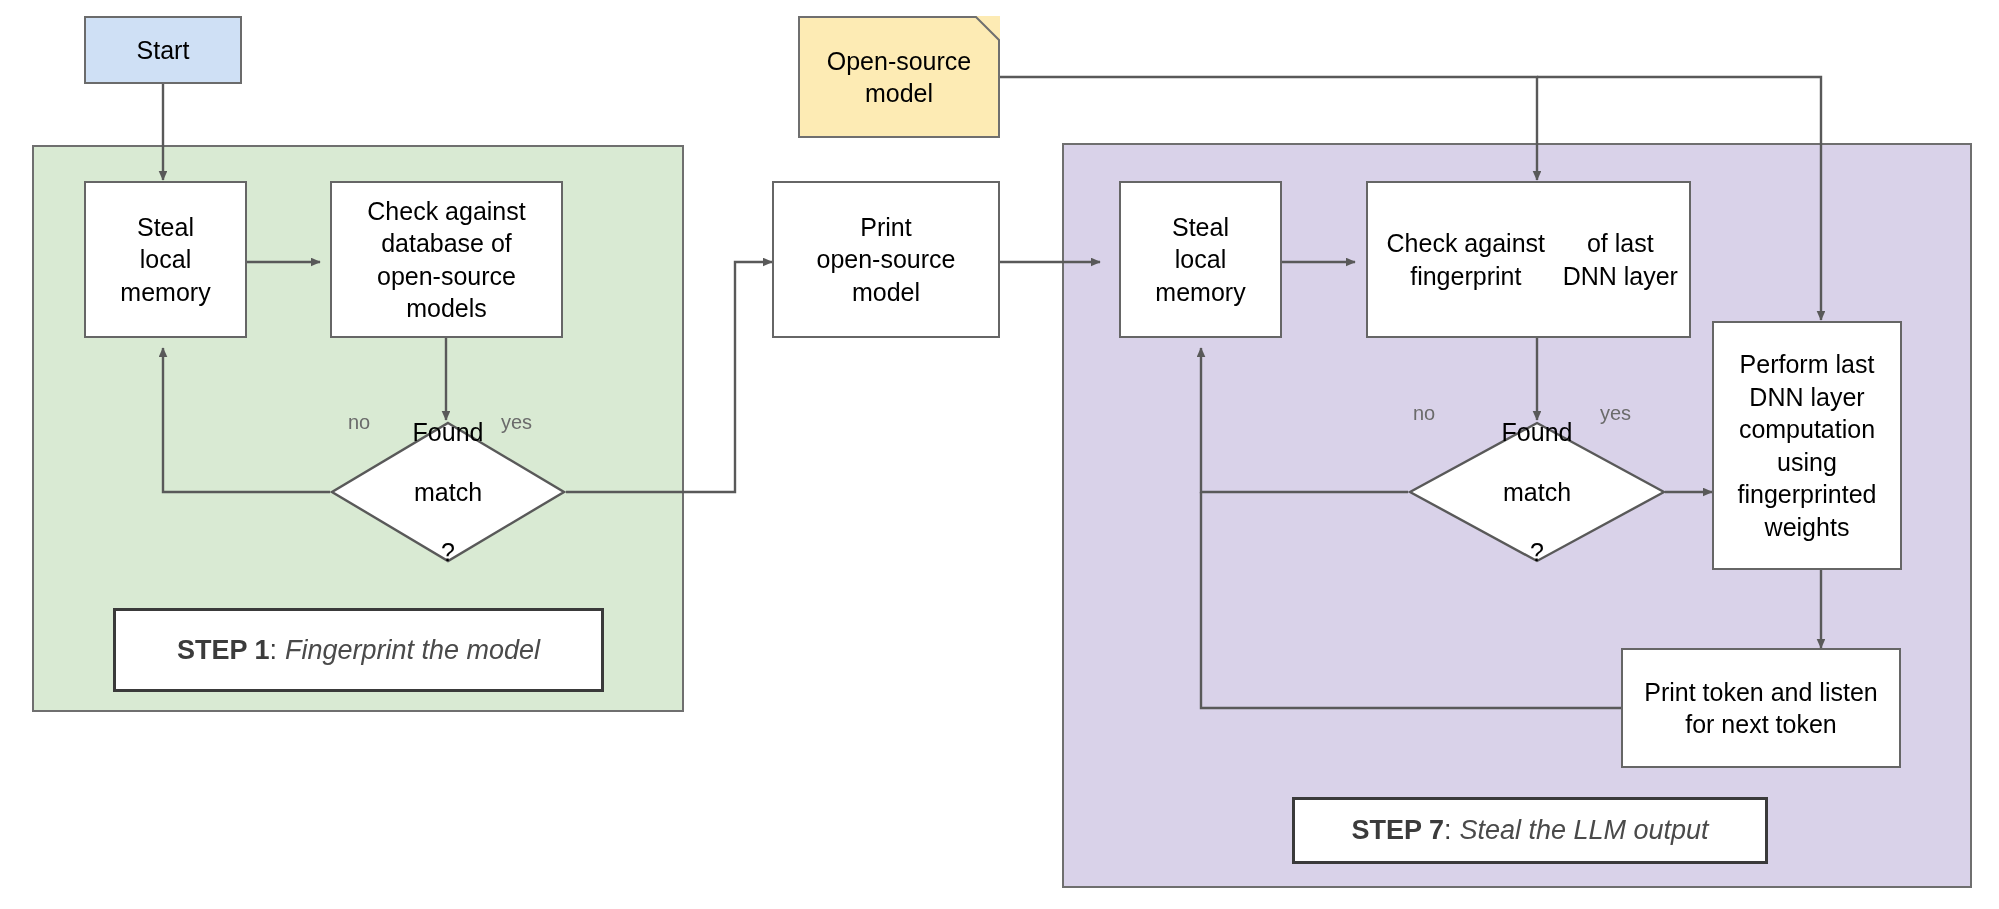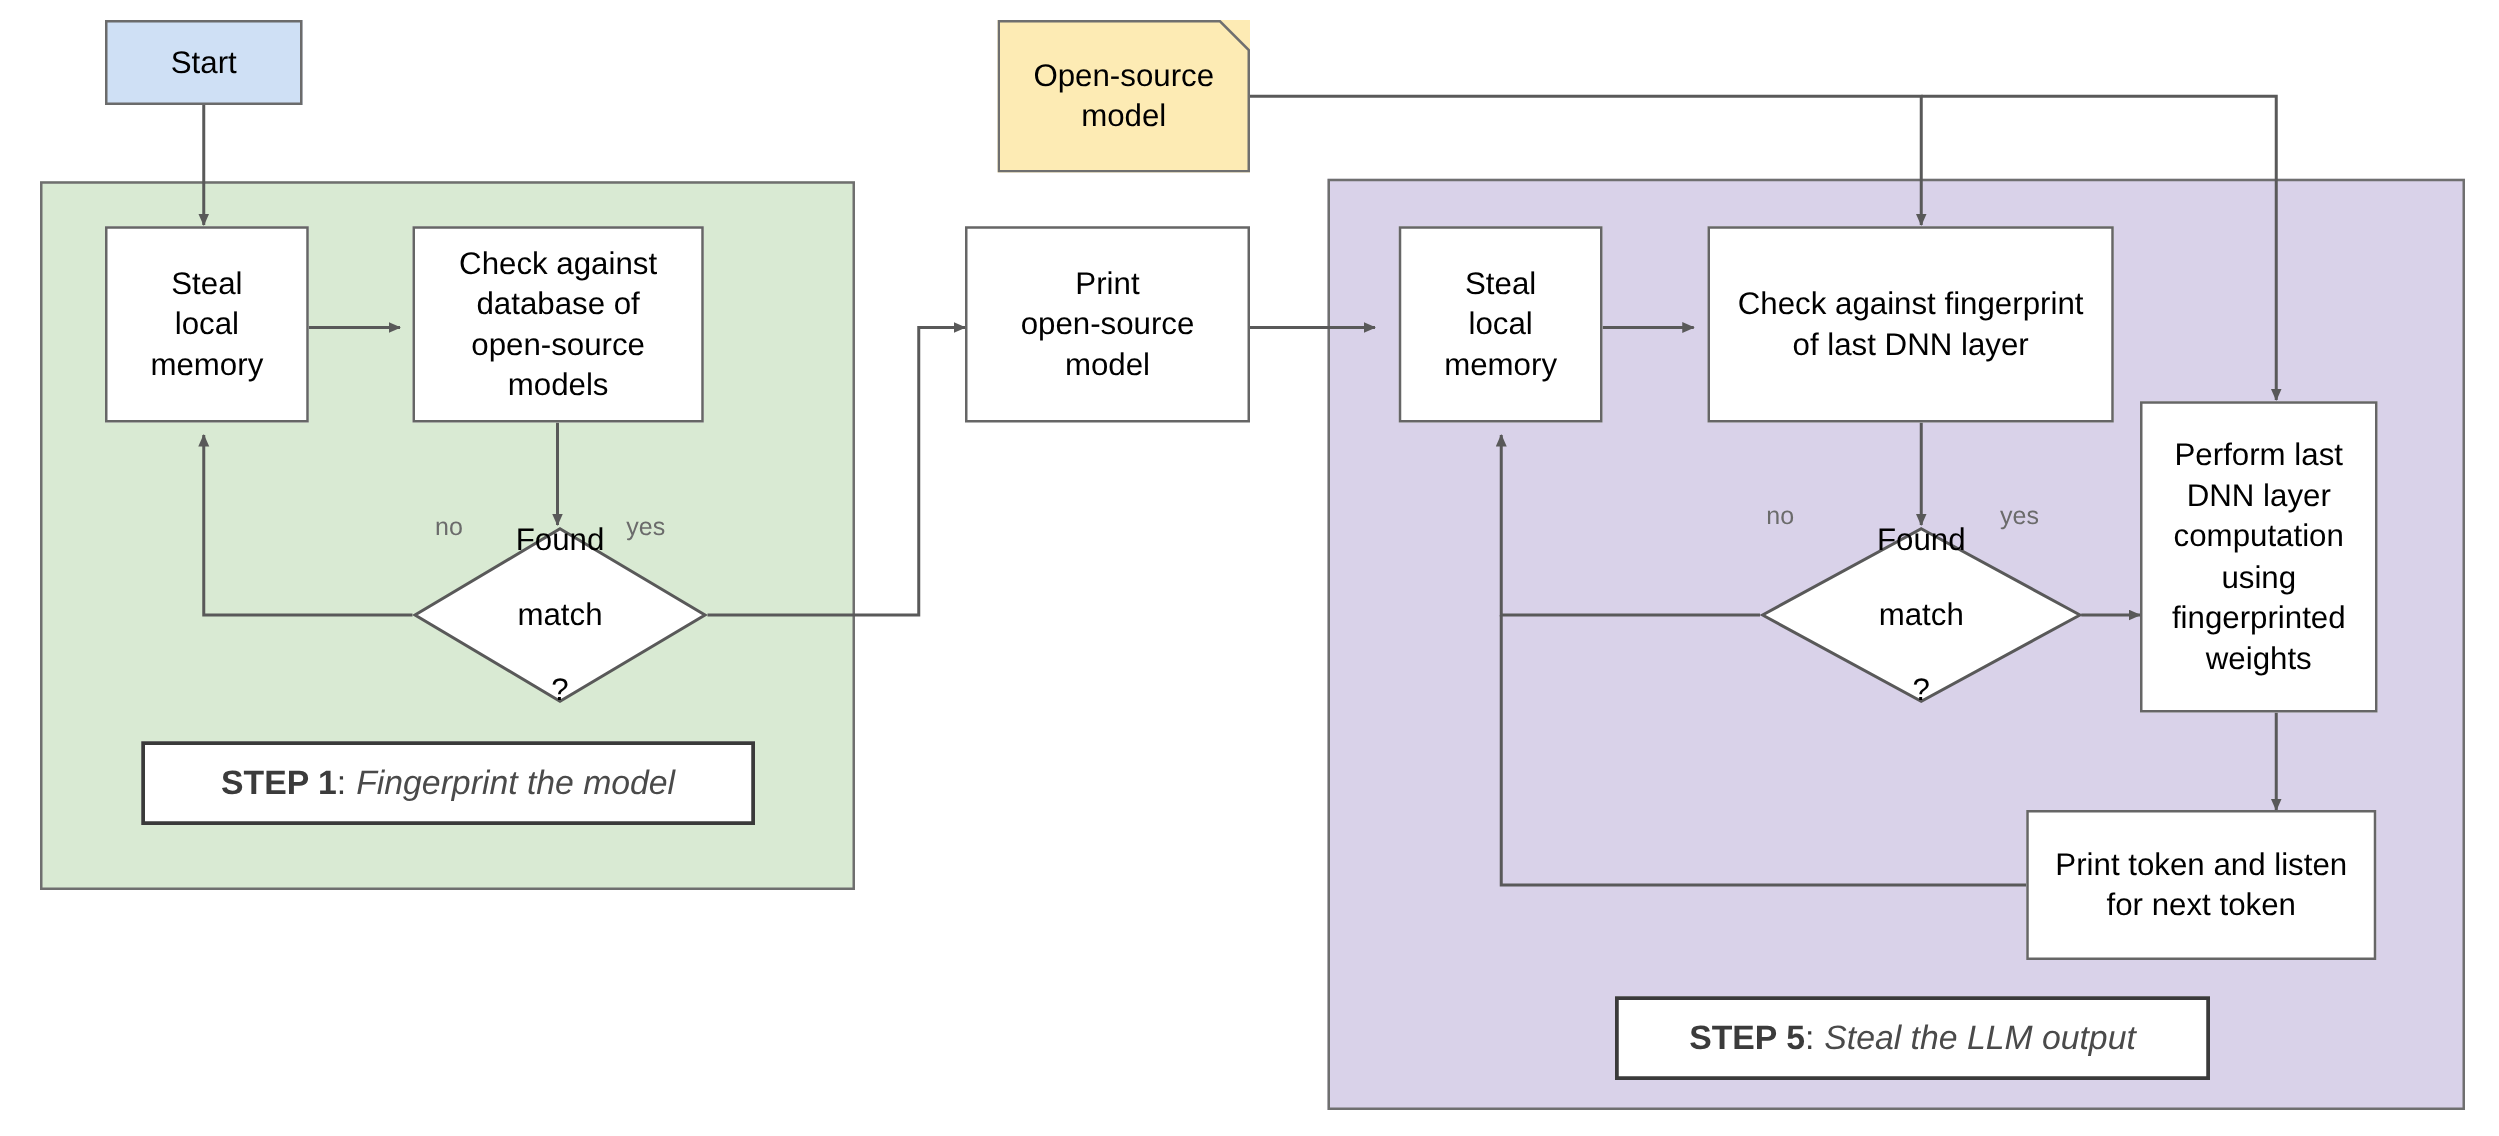--- a/index.html
+++ b/index.html
@@ -206,39 +206,39 @@
     <div class="dlabel">
       <div>Found</div>
       <div>match</div>
       <div>?</div>
     </div>
   </div>
 
   <span class="edge-label" style="left:348px; top:411px;">no</span>
   <span class="edge-label" style="left:501px; top:411px;">yes</span>
 
-  <div class="step-banner" style="left:113px; top:593px; width:491px; height:67px;align-items:center;">
+  <div class="step-banner" style="left:113px; top:608px; width:491px; height:84px;align-items:center;">
     <span class="step-key">STEP 1</span>
       <span class="step-sep">:</span>
       <span class="step-val">Fingerprint the model</span>
   </div>
 
   <div class="node" style="left:772px; top:181px; width:228px; height:157px; flex-direction:column;">
     <div>Print</div>
     <div>open-source</div>
     <div>model</div>
   </div>
 
   <div class="node" style="left:1119px; top:181px; width:163px; height:157px; flex-direction:column;">
     <div>Steal</div>
     <div>local</div>
     <div>memory</div>
   </div>
 
-  <div class="node" style="left:1366px; top:181px; width:325px; height:157px; flex-direction:column;">
+  <div class="node" style="left:1366px; top:181px; width:325px; height:157px; flex-direction:row;">
     <div>Check against fingerprint</div>
     <div>of last DNN layer</div>
   </div>
 
   <div class="diamond" style="left:1408px; top:421px; width:258px; height:142px;">
     <svg width="258" height="142">
       <polygon points="129,2 256,71 129,140 2,71" fill="#ffffff" stroke="#595959" stroke-width="2.4"></polygon>
     </svg>
     <div class="dlabel">
       <div>Found</div>
@@ -258,18 +258,18 @@
     <div>fingerprinted</div>
     <div>weights</div>
   </div>
 
   <div class="node" style="left:1621px; top:648px; width:280px; height:120px; flex-direction:column;">
     <div>Print token and listen</div>
     <div>for next token</div>
   </div>
 
   <div class="step-banner" style="left:1292px; top:797px; width:476px; height:67px;">
-    <span class="step-key">STEP 5</span>
+    <span class="step-key">STEP 7</span>
       <span class="step-sep">:</span>
       <span class="step-val">Steal the LLM output</span>
   </div>
 
 </div>
 
 </body></html>

